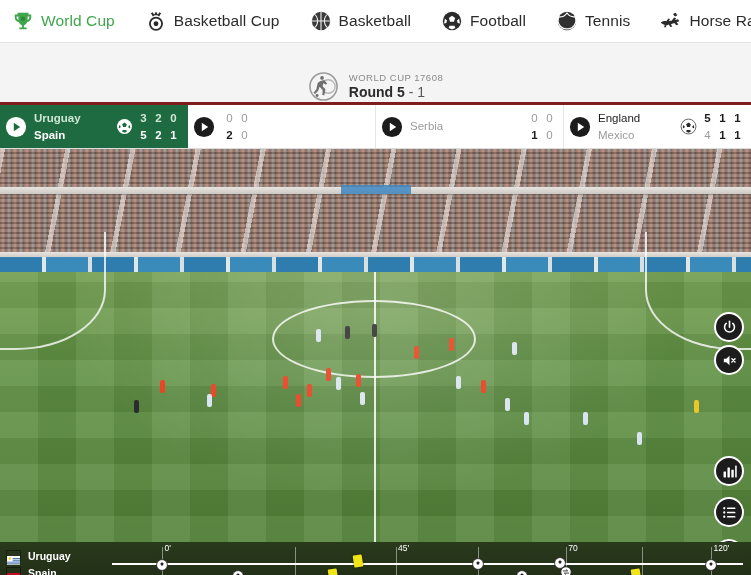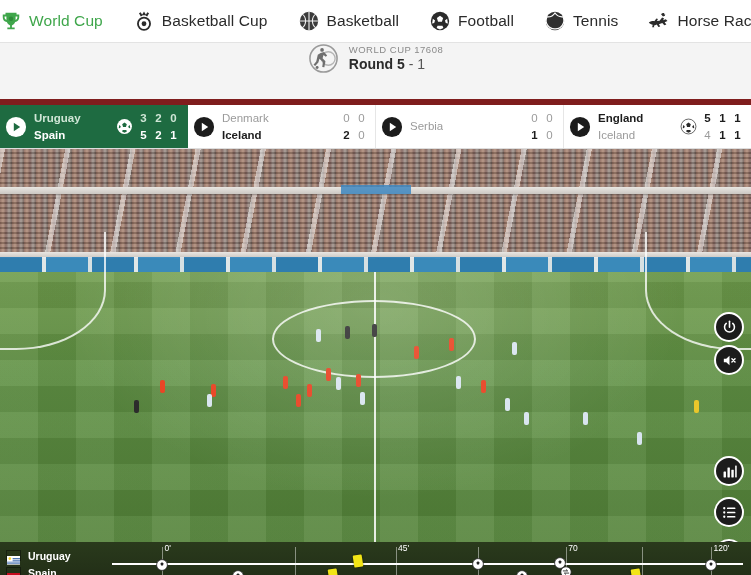--- a/index.html
+++ b/index.html
@@ -11,21 +11,21 @@
   }
   #app { position: relative; width: 751px; height: 575px; }
 
   
   .topnav {
     height: 43px;
     background: #ffffff;
     display: flex;
     align-items: center;
     border-bottom: 1px solid #e3e3e3;
-    padding-left: 0;
+    padding-left: 12px;
   }
   .nav-item {
     display: flex;
     align-items: center;
     gap: 7px;
     margin-right: 30px;
     cursor: pointer;
     white-space: nowrap;
   }
   .nav-item .nav-label {
@@ -33,23 +33,23 @@
     color: #2b2b2b;
     letter-spacing: .1px;
   }
   .nav-item.active .nav-label { color: #3fa64b; }
   .nav-icon { width: 22px; height: 22px; display: block; flex: none; }
 
   
   .matchband {
     height: 62px;
     background: #f4f4f4;
-    border-bottom: 6px solid #7f1d1d;
+    border-bottom: 3px solid #7f1d1d;
     display: flex;
-    align-items: flex-start;
+    align-items: flex-end;
     justify-content: center;
   }
   .matchband-inner { display: flex; align-items: center; gap: 10px; }
   .comp-badge { width: 31px; height: 31px; flex: none; }
   .comp-texts { line-height: 1.25; }
   .comp-sub {
     font-size: 9.5px;
     color: #8a8a8a;
     letter-spacing: .5px;
   }
@@ -80,21 +80,21 @@
 
   .teams { flex: 1 1 auto; min-width: 0; line-height: 1.45; }
   .team-row { display: flex; align-items: center; }
   .team-name {
     font-size: 11.5px;
     color: #9b9b9b;
     white-space: nowrap;
     overflow: hidden;
     text-overflow: ellipsis;
   }
-  .team-name.lead { color: #1d1d1d; font-weight: bold; }
+  .team-name.lead { color: #1d1d1d; font-weight: normal; }
   .scorecell.selected .team-name { color: #cfe6d6; font-weight: bold; }
   .scorecell.selected .team-name.lead { color: #ffffff; }
 
   .midicon { width: 17px; height: 17px; flex: none; margin: 0 3px 0 2px; }
 
   .nums { display: flex; flex: none; line-height: 1.45; }
   .numcol { width: 15px; text-align: center; }
   .num {
     font-size: 11.5px;
     color: #9b9b9b;
@@ -346,28 +346,20 @@
       </div>
     </div>
 
     <div class="scorecell">
       <span class="play-btn">
         <svg viewBox="0 0 24 24">
             <circle cx="12" cy="12" r="11" fill="#1c1c1c"></circle>
             <path d="M9.6 7.3 16.6 12l-7 4.7z" fill="#ffffff"></path>
           </svg>
       </span>
-      <div class="teams">
-        <div class="team-row">
-            <span class="team-name">Denmark</span>
-          </div>
-        <div class="team-row">
-            <span class="team-name lead">Iceland</span>
-          </div>
-      </div>
       <div class="nums">
         <div class="numcol">
           <span class="num">0</span>
           <span class="num strong">2</span>
         </div>
         <div class="numcol">
           <span class="num">0</span>
           <span class="num">0</span>
         </div>
       </div>
@@ -402,21 +394,21 @@
         <svg viewBox="0 0 24 24">
             <circle cx="12" cy="12" r="11" fill="#1c1c1c"></circle>
             <path d="M9.6 7.3 16.6 12l-7 4.7z" fill="#ffffff"></path>
           </svg>
       </span>
       <div class="teams">
         <div class="team-row">
             <span class="team-name lead">England</span>
           </div>
         <div class="team-row">
-            <span class="team-name">Iceland</span>
+            <span class="team-name">Mexico</span>
           </div>
       </div>
       <span class="midicon">
         <svg viewBox="0 0 24 24">
             <circle cx="12" cy="12" r="10.5" fill="#ffffff" stroke="#2b2b2b" stroke-width="1"></circle>
             <path d="M12 6.3l3.3 2.4-1.3 3.9h-4l-1.3-3.9L12 6.3z" fill="#2b2b2b"></path>
             <path d="M4.5 9.8l2.2 1.7-.8 2.6-2 .2zM19.5 9.8l-2.2 1.7.8 2.6 2 .2zM8.6 19.2l.9-2.2h5l.9 2.2-3.4 1.5z" fill="#2b2b2b"></path>
           </svg>
       </span>
       <div class="nums">

